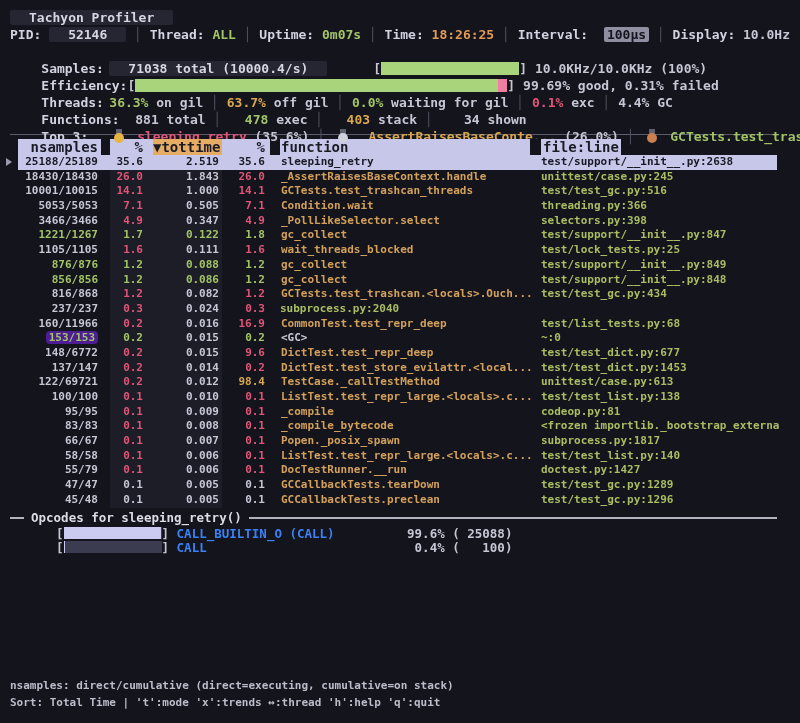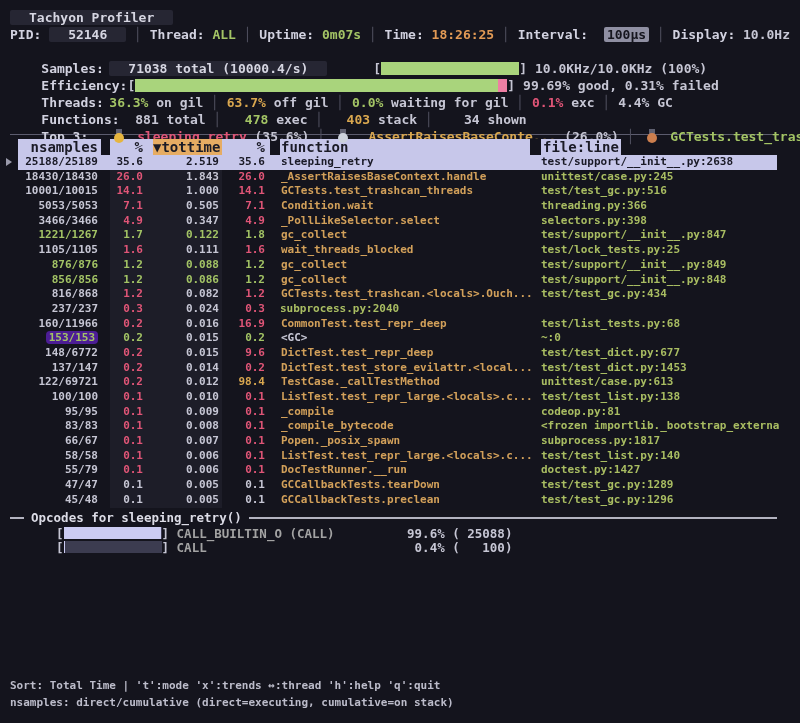--- a/index.html
+++ b/index.html
@@ -64,21 +64,21 @@
   .medal-silver .disc{background:#ccd1db;}
   .medal-bronze .disc{background:#cd7f4e;}
   
   .opsep{display:flex;align-items:center;margin:3px 10px 2px 10px;height:14px;width:767px;}
   .opsep .dashL{height:2px;background:#b3b3c0;width:14px;}
   .opsep .dashR{height:2px;background:#b3b3c0;flex:1;}
   .opsep .optitle{margin:0 7px;font-size:12.5px;color:#dcdce6;}
   .oprow{height:14.7px;line-height:14.7px;font-size:12.5px;padding-left:56px;white-space:pre;}
   .opbar{display:inline-block;width:98px;height:12px;background:#3c3c50;vertical-align:-1px;overflow:hidden;}
   .opbar .fill{height:12px;background:#cbcbf2;}
-  .op-name{display:inline-block;width:238px;white-space:pre;color:#a3a3a3;}
+  .op-name{display:inline-block;width:238px;white-space:pre;color:#3b82f6;}
   .op-stat{color:#c6c6d4;}
   
   .footer{position:absolute;left:10px;bottom:12px;font-size:11px;color:#bcbcca;}
   .footer div{height:17px;line-height:17px;white-space:pre;}
 </style>
 </head>
 <body>
 
 <div class="screen">
 
@@ -418,17 +418,17 @@
     <span class="optitle">Opcodes for sleeping_retry()</span>
     <span class="dashR"></span>
   </div>
 
   <div id="opcodes">
       <div class="oprow"><span class="bracket">[</span><span class="opbar"><span class="fill" style="width: 99.6%; display: block;"></span></span><span class="bracket">]</span><span class="op-name"> CALL_BUILTIN_O (CALL)</span><span class="op-stat">99.6% ( 25088)</span></div>
       <div class="oprow"><span class="bracket">[</span><span class="opbar"><span class="fill" style="width: 0.4%; display: block;"></span></span><span class="bracket">]</span><span class="op-name"> CALL</span><span class="op-stat"> 0.4% (   100)</span></div>
     </div>
 
   <div class="footer">
+    <div>nsamples: direct/cumulative (direct=executing, cumulative=on stack)</div>
     <div>Sort: Total Time | 't':mode 'x':trends ↔:thread 'h':help 'q':quit</div>
-    <div>nsamples: direct/cumulative (direct=executing, cumulative=on stack)</div>
   </div>
 
 </div>
 
 </body></html>

